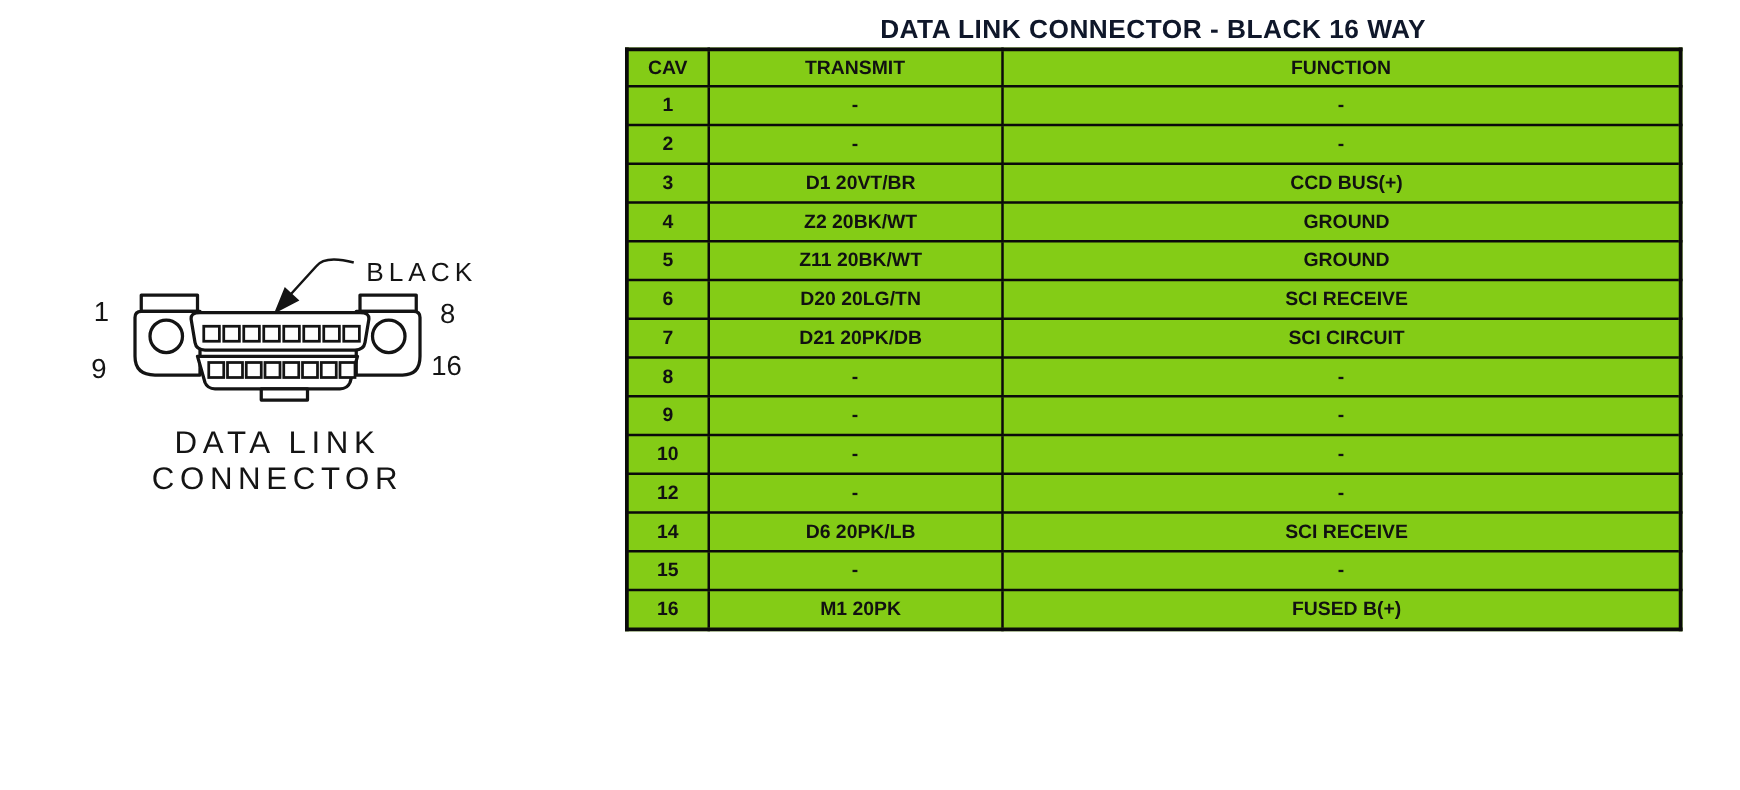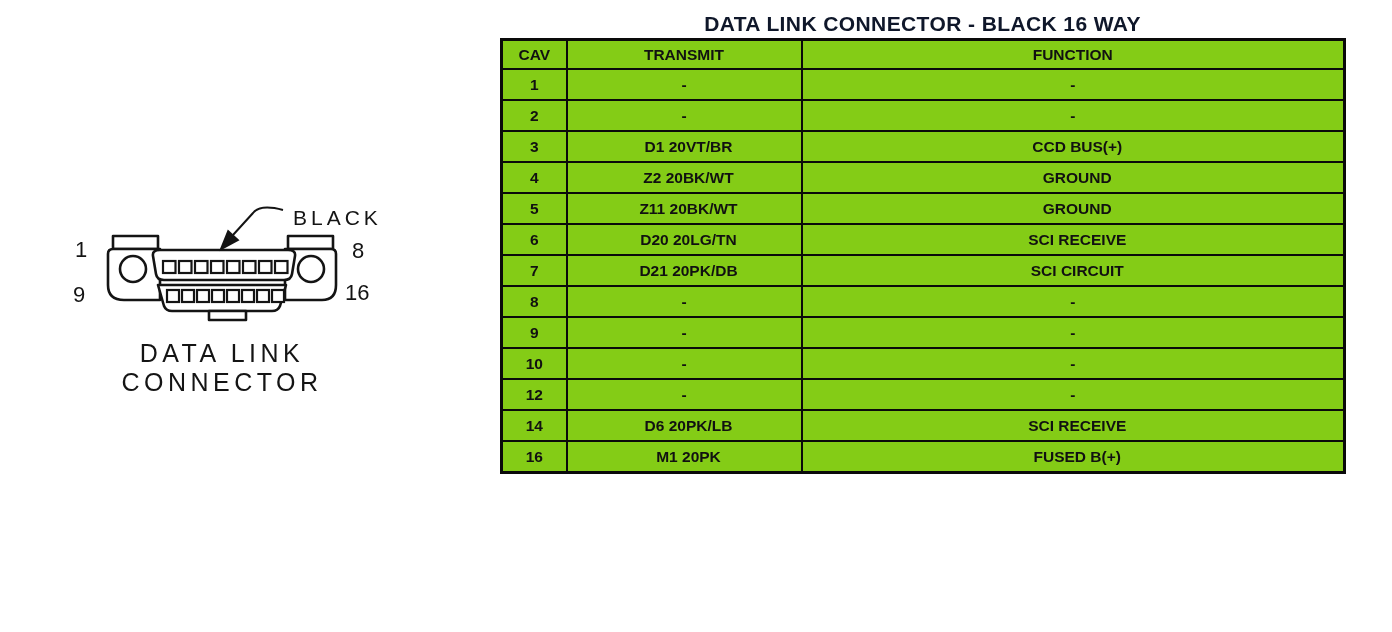--- a/index.html
+++ b/index.html
@@ -187,18 +187,23 @@
       <td class="cav-cell">12</td>
       <td class="val-cell dash">-</td>
       <td class="val-cell dash">-</td>
     </tr>
     <tr>
       <td class="cav-cell">14</td>
       <td class="val-cell">D6 20PK/LB</td>
       <td class="val-cell">SCI RECEIVE</td>
     </tr>
     <tr>
+      <td class="cav-cell">15</td>
+      <td class="val-cell dash">-</td>
+      <td class="val-cell dash">-</td>
+    </tr>
+    <tr>
       <td class="cav-cell">16</td>
       <td class="val-cell">M1 20PK</td>
       <td class="val-cell">FUSED B(+)</td>
     </tr>
   </tbody>
 </table>
 
 </body></html>

